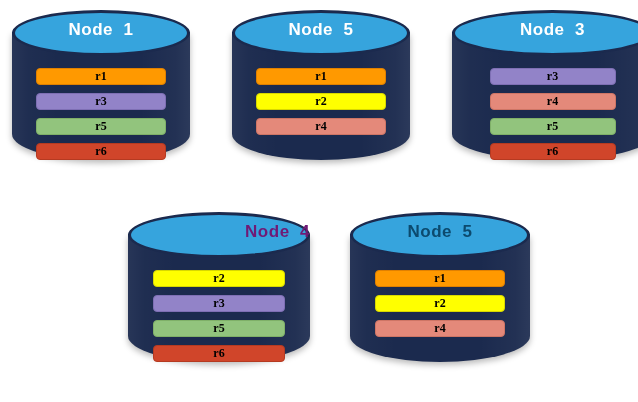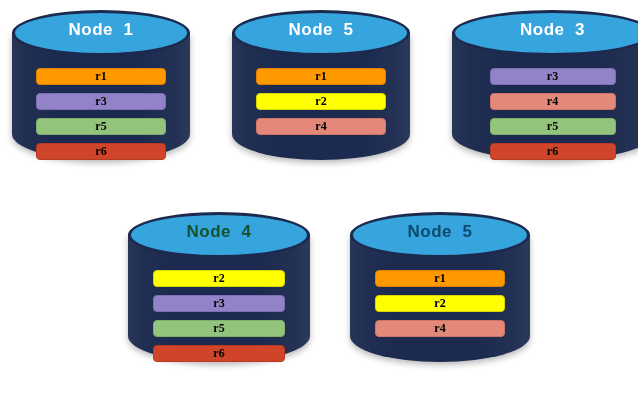--- a/index.html
+++ b/index.html
@@ -132,21 +132,21 @@
         <div class="replica" style="width: 126px; background: rgb(146, 131, 200); border: 1px solid rgb(126, 111, 180);">r3</div>
         <div class="replica" style="width: 126px; background: rgb(228, 137, 122); border: 1px solid rgb(206, 117, 101);">r4</div>
         <div class="replica" style="width: 126px; background: rgb(146, 196, 125); border: 1px solid rgb(127, 176, 104);">r5</div>
         <div class="replica" style="width: 126px; background: rgb(208, 69, 42); border: 1px solid rgb(181, 58, 33);">r6</div>
       </div>
     </div>
     <div class="node" style="left: 128px; top: 212px; width: 182px; height: 150px;">
       <div class="cyl-body" style="height: 128px; background: rgb(27, 42, 78);"></div>
       <div class="cyl-shade" style="height: 128px;"></div>
       <div class="cyl-top" style="background: rgb(54, 164, 221); border-color: rgb(27, 42, 78);"></div>
-      <div class="node-label" style="color: #14532d;">Node  4</div>
+      <div class="node-label" style="color: #701a75; text-align: right;">Node  4</div>
       <div class="replicas">
         <div class="replica" style="width: 132px; background: rgb(255, 255, 0); border: 1px solid rgb(216, 216, 0);">r2</div>
         <div class="replica" style="width: 132px; background: rgb(146, 131, 200); border: 1px solid rgb(126, 111, 180);">r3</div>
         <div class="replica" style="width: 132px; background: rgb(146, 196, 125); border: 1px solid rgb(127, 176, 104);">r5</div>
         <div class="replica" style="width: 132px; background: rgb(208, 69, 42); border: 1px solid rgb(181, 58, 33);">r6</div>
       </div>
     </div>
     <div class="node" style="left: 350px; top: 212px; width: 180px; height: 150px;">
       <div class="cyl-body" style="height: 128px; background: rgb(27, 42, 78);"></div>
       <div class="cyl-shade" style="height: 128px;"></div>

